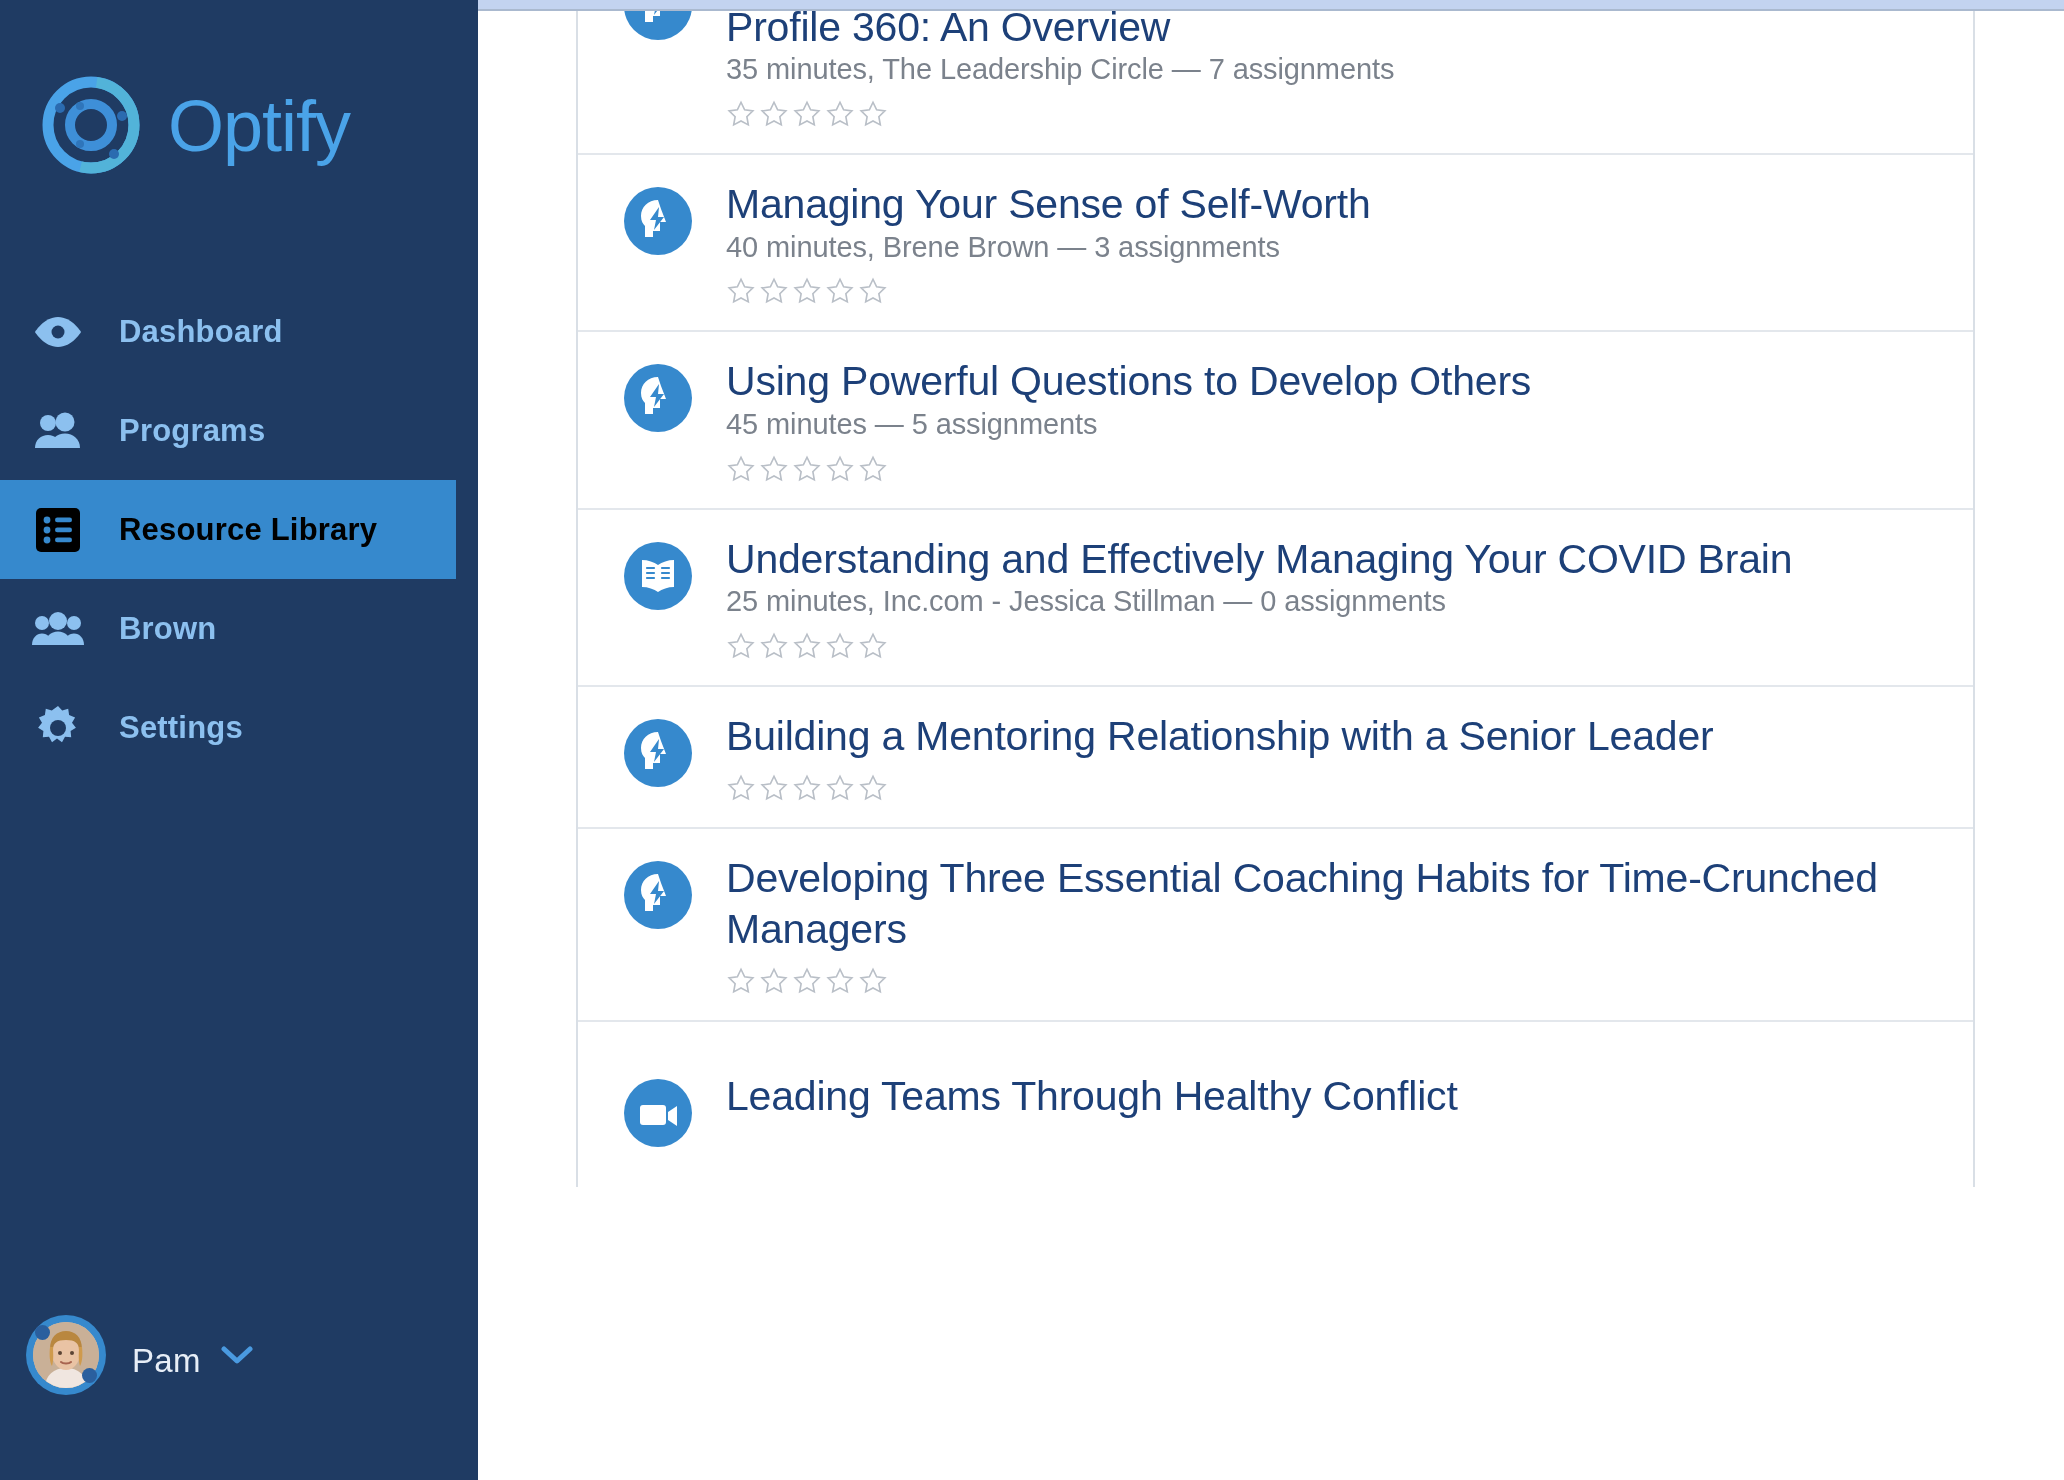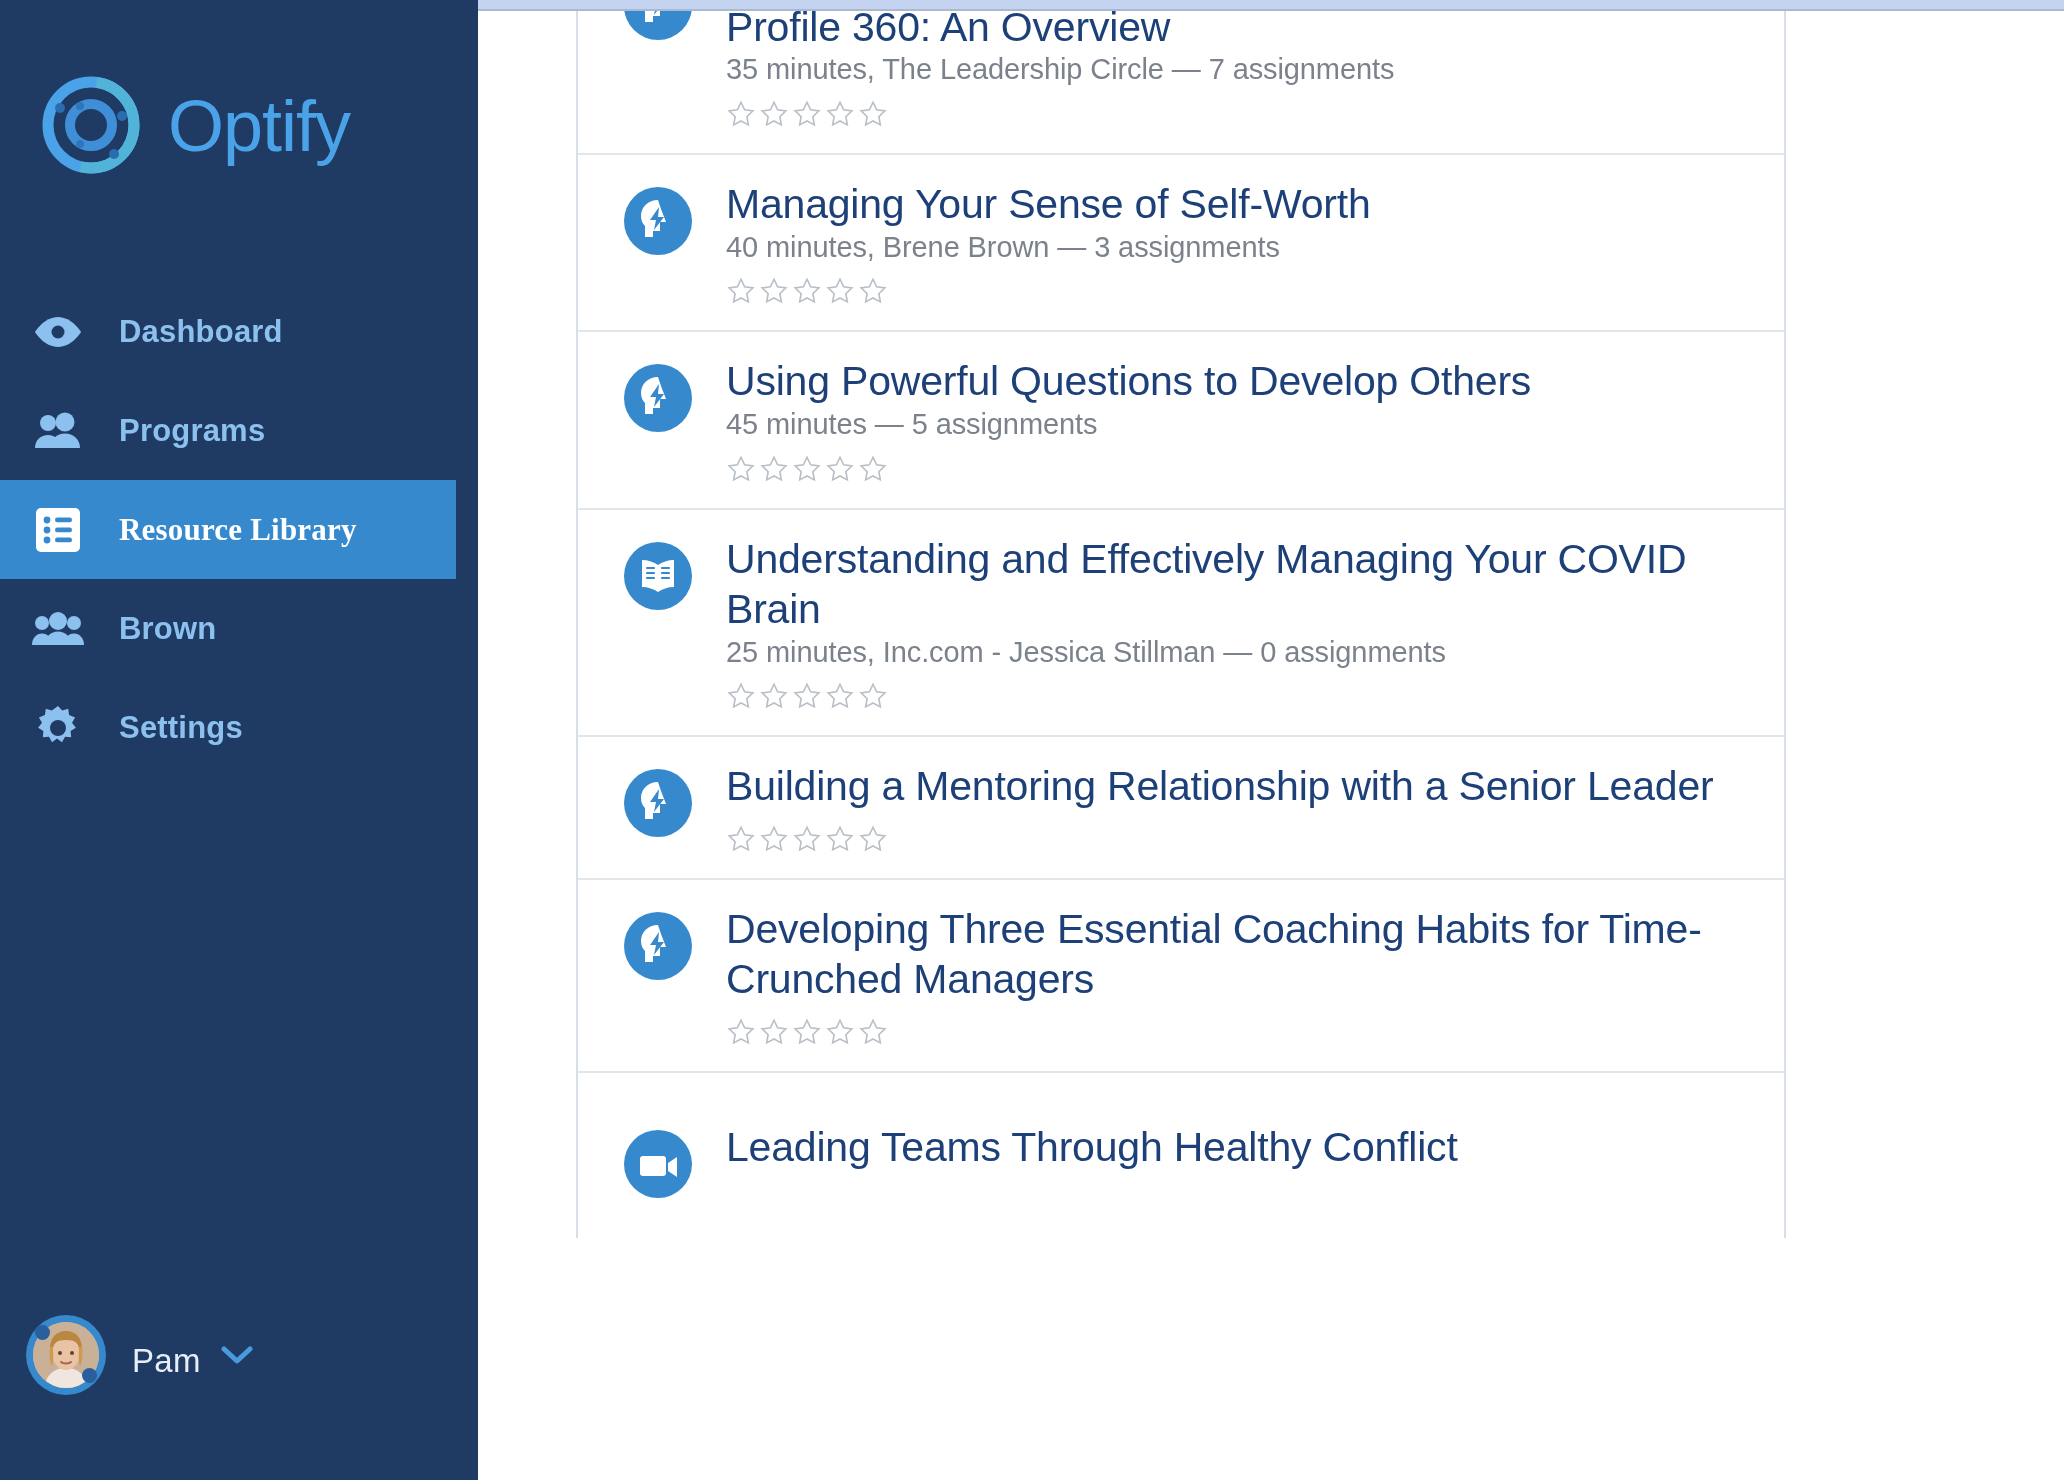--- a/index.html
+++ b/index.html
@@ -73,22 +73,21 @@
   .nav-item {
     display: flex;
     align-items: center;
     height: 99px;
     padding-left: 27px;
     color: #8cc0ef;
     cursor: pointer;
   }
   .nav-item.active {
     background: #3689cd;
-    color: #ffffff;
-    font-family: Liberation Serif, serif;
+    color: #000000;
   }
   .nav-icon {
     width: 62px;
     min-width: 62px;
     display: flex;
     align-items: center;
     justify-content: center;
   }
   .nav-icon svg { display: block; }
   .nav-label {
@@ -157,21 +156,21 @@
     width: 1586px;
     height: 1469px;
     background: #ffffff;
     overflow: hidden;
   }
 
   .card {
     position: absolute;
     top: -1px;
     left: 98px;
-    width: 1210px;
+    width: 1399px;
     background: #ffffff;
     border-left: 2px solid #d9dfe6;
     border-right: 2px solid #d9dfe6;
   }
 
   .res-row {
     display: flex;
     align-items: flex-start;
     padding: 24px 34px 24px 44px;
     border-bottom: 2px solid #e3e7ec;

